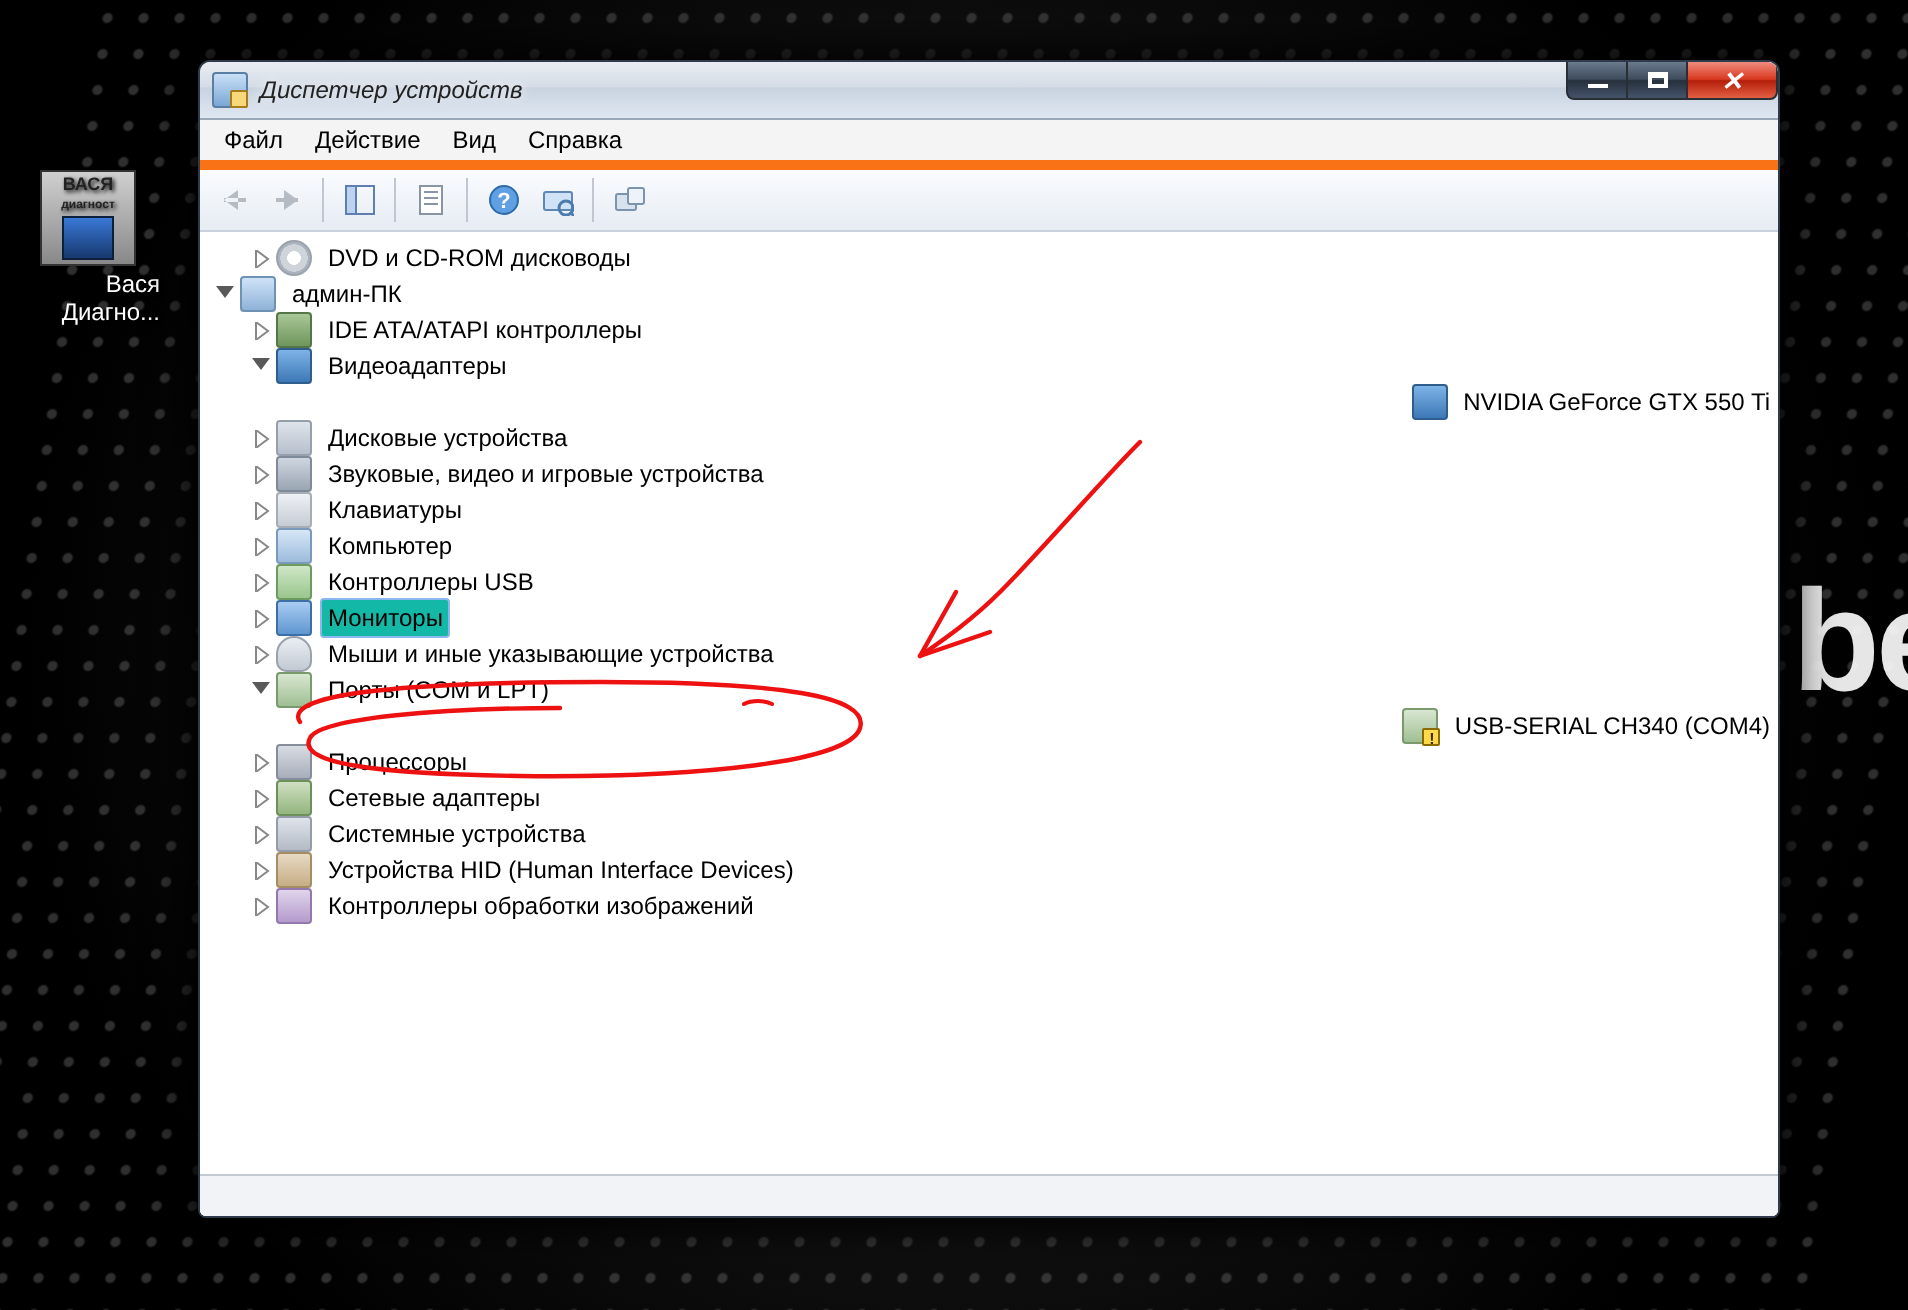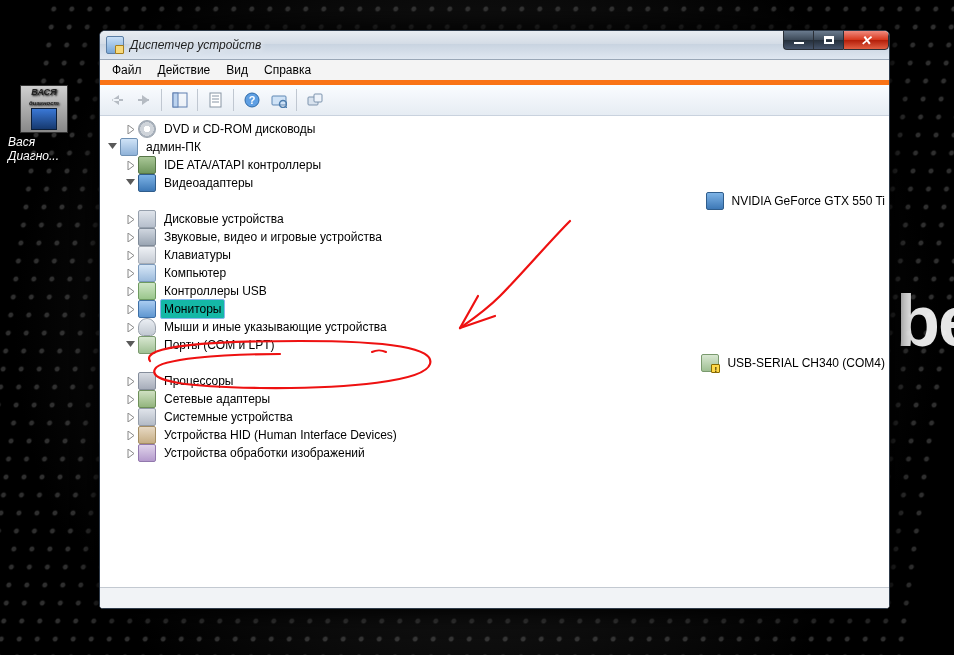--- a/index.html
+++ b/index.html
@@ -42,25 +42,24 @@
     letter-spacing: -2px;
     opacity: 0.9;
   }
 
   
   .desktop-icon {
     position: absolute;
     left: 8px;
     top: 85px;
     width: 72px;
-    text-align: left;
+    text-align: right;
     color: #fff;
     text-shadow: 1px 1px 2px #000;
     cursor: pointer;
-    font-style: italic;
   }
   .desktop-icon .img {
     width: 48px;
     height: 48px;
     margin: 0 auto 2px;
     background: linear-gradient(#d0d0d0,#888);
     border: 1px solid #333;
     display: flex;
     flex-direction: column;
     align-items: center;
@@ -595,21 +594,21 @@
         <span class="label">Устройства HID (Human Interface Devices)</span>
       </div>
 
       <div class="node d1">
         <span class="twisty">
             <svg width="9" height="9">
               <path d="M2 0 L8 4.5 L2 9 Z" fill="none" stroke="#888"></path>
             </svg>
           </span>
         <span class="nicon g-img"></span>
-        <span class="label">Устройства обработки изображений</span>
+        <span class="label">Контроллеры обработки изображений</span>
       </div>
 
       <svg class="annot" width="560" height="360">
 
         <path d="M50 245
                  C 40 230, 110 225, 200 225
                  C 290 225, 335 232, 330 248
                  C 325 265, 250 273, 160 272
                  C 90 271, 48 266, 55 253
                  C 60 243, 120 238, 180 238" fill="none" stroke="#e11" stroke-width="2.2" stroke-linecap="round"></path>

